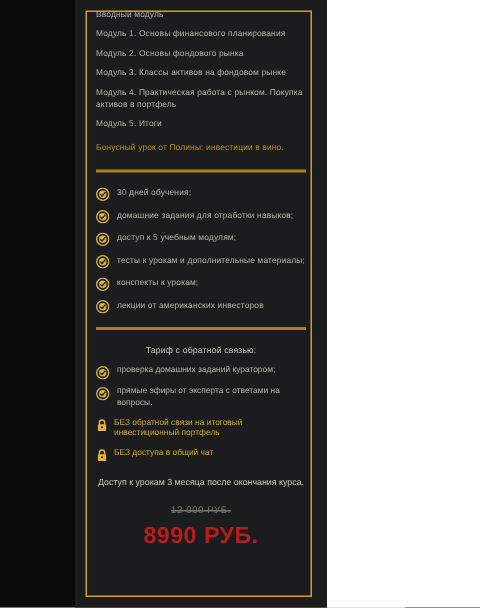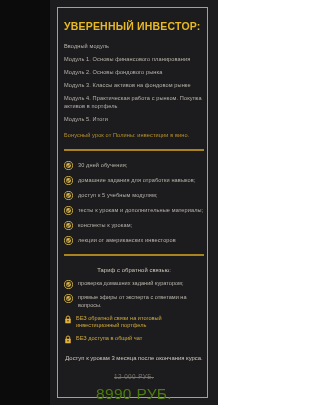--- a/index.html
+++ b/index.html
@@ -49,35 +49,34 @@
   .lock{flex:0 0 auto;width:8px;height:9px;margin-right:4px;margin-top:0px;}
   .lock svg{display:block;width:8px;height:9px;}
   .li2.neg .txt{color:#cfa93a;}
 
   .access{color:#cfc9bd;font-size:5.9px;line-height:8px;text-align:center;
           margin:10px 0 0 0;}
 
   .oldprice{color:#7a756c;font-size:6.4px;text-align:center;margin-top:11px;
             text-decoration:line-through;letter-spacing:.4px;}
 
-  .newprice{color:#4d7c0f;font-size:15.5px;font-weight:normal;text-align:center;
+  .newprice{color:#b91c1c;font-size:15.5px;font-weight:bold;text-align:center;
             margin-top:5px;letter-spacing:.3px;}
 </style>
 </head>
 <body>
 
 <div class="page">
 
   <div class="gutter"></div>
   <div class="card"></div>
   <div class="frame"></div>
 
   <div class="inner">
 
-    <div class="title">УВЕРЕННЫЙ ИНВЕСТОР:</div>
 
     <div>
       <div class="mod">Вводный модуль</div>
       <div class="mod">Модуль 1. Основы финансового планирования</div>
       <div class="mod">Модуль 2. Основы фондового рынка</div>
       <div class="mod">Модуль 3. Классы активов на фондовом рынке</div>
       <div class="mod">Модуль 4. Практическая работа с рынком. Покупка активов в портфель</div>
       <div class="mod">Модуль 5. Итоги</div>
     </div>
 

